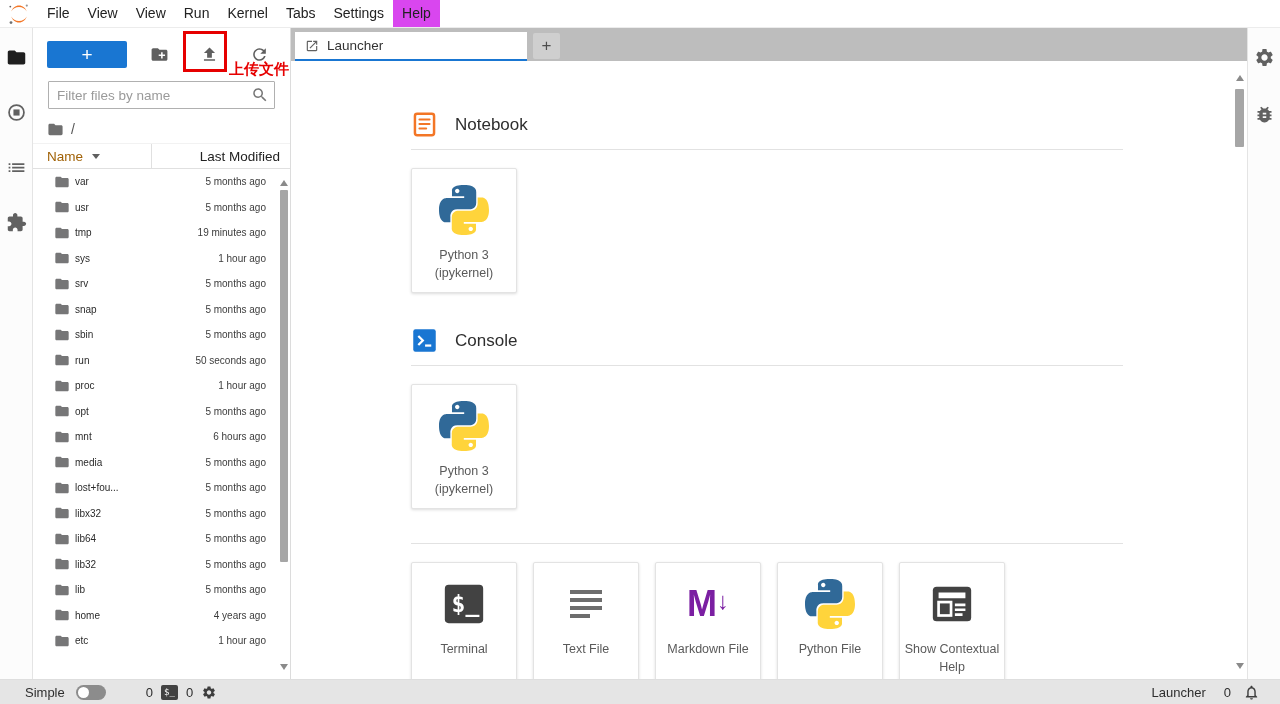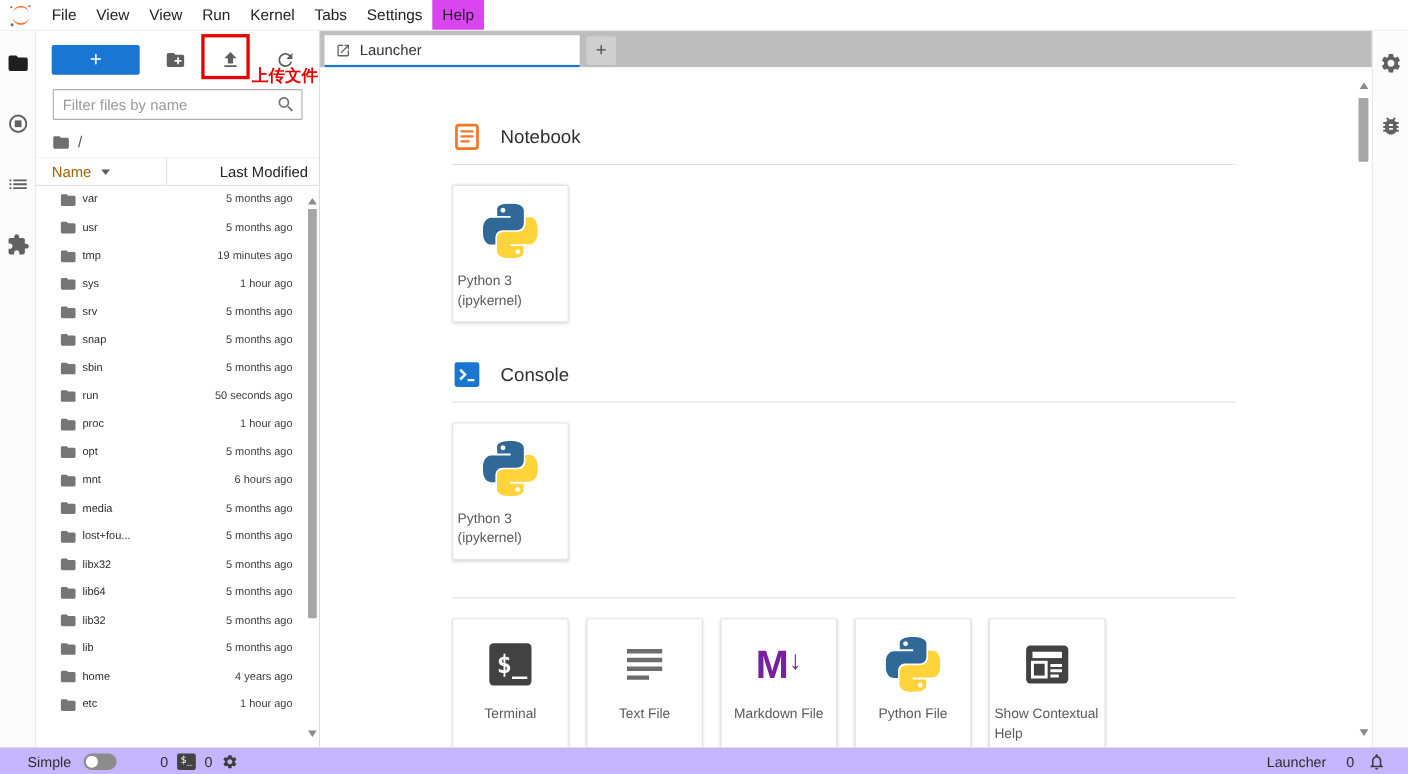--- a/index.html
+++ b/index.html
@@ -65,31 +65,31 @@
   .lsection-header { display:flex; align-items:center; gap:17px; margin-bottom:11px; }
   .lsection-header .sec-ico { width:27px; height:27px; flex:0 0 27px; }
   .lsection-title { font-size:17px; color:#2e2e2e; }
   .lrule { border:none; border-top:1px solid #e2e2e2; margin:0 0 18px; }
   .cards { display:flex; gap:16px; }
   .card { width:106px; background:#fff; border:1px solid #e3e3e3; border-radius:2px; box-shadow:0 1px 3px rgba(0,0,0,.14); display:flex; flex-direction:column; align-items:center; padding:12px 4px 10px; cursor:pointer; }
   .card-icon { height:58px; display:flex; align-items:center; justify-content:center; margin-bottom:8px; }
   .card-icon svg.py { width:50px; height:50px; }
   .card-icon svg.sq { width:46px; height:46px; }
   .card-icon svg.lines { width:48px; height:48px; color:#6d6d6d; }
-  .card-label { font-size:12.5px; color:#5a5a5a; text-align:left; line-height:1.4; }
+  .card-label { font-size:12.5px; color:#5a5a5a; text-align:center; line-height:1.4; }
   .md-icon { display:flex; align-items:flex-start; color:var(--markdown-purple,#7b1fa2); }
   .md-m { font-size:36px; font-weight:bold; line-height:1; }
   .md-d { font-size:24px; font-weight:bold; line-height:1.25; }
   .main-scrollbar { position:absolute; top:33px; right:0; bottom:0; width:15px; display:flex; flex-direction:column; align-items:center; }
   .main-scrollbar .sb-up { margin-top:14px; }
   .main-thumb { width:9px; height:58px; background:#a6a6a6; border-radius:1px; margin-top:4px; }
   .main-scrollbar .sb-down { margin-bottom:10px; }
 
   
-  .statusbar { height:24px; flex:0 0 24px; background:#c4b5fd; border-top:1px solid #dedede; display:flex; align-items:center; font-size:13px; color:#2e2e2e; padding:12px 12px; }
+  .statusbar { height:24px; flex:0 0 24px; background:#e5e5e5; border-top:1px solid #dedede; display:flex; align-items:center; font-size:13px; color:#2e2e2e; padding:12px 12px; }
   .sb-left { display:flex; align-items:center; }
   .mode-label { margin-left:13px; }
   .toggle { width:30px; height:15px; border-radius:8px; background:#8c8c8c; position:relative; margin-left:11px; cursor:pointer; }
   .toggle .knob { position:absolute; left:2px; top:2px; width:11px; height:11px; border-radius:50%; background:#fff; }
   .counts { display:flex; align-items:center; gap:8px; margin-left:40px; }
   .mini-ico { width:16px; height:15px; color:#3d3d3d; }
   .mini-term { width:17px; height:15px; background:#424242; border-radius:2px; color:#fff; font-size:9px; line-height:14px; text-align:center; font-family:"DejaVu Sans Mono",monospace; }
   .sb-right { margin-left:auto; display:flex; align-items:center; gap:18px; padding-right:8px; }
   .sb-right .bell { width:17px; height:17px; color:#3d3d3d; margin-left:-6px; }
 

